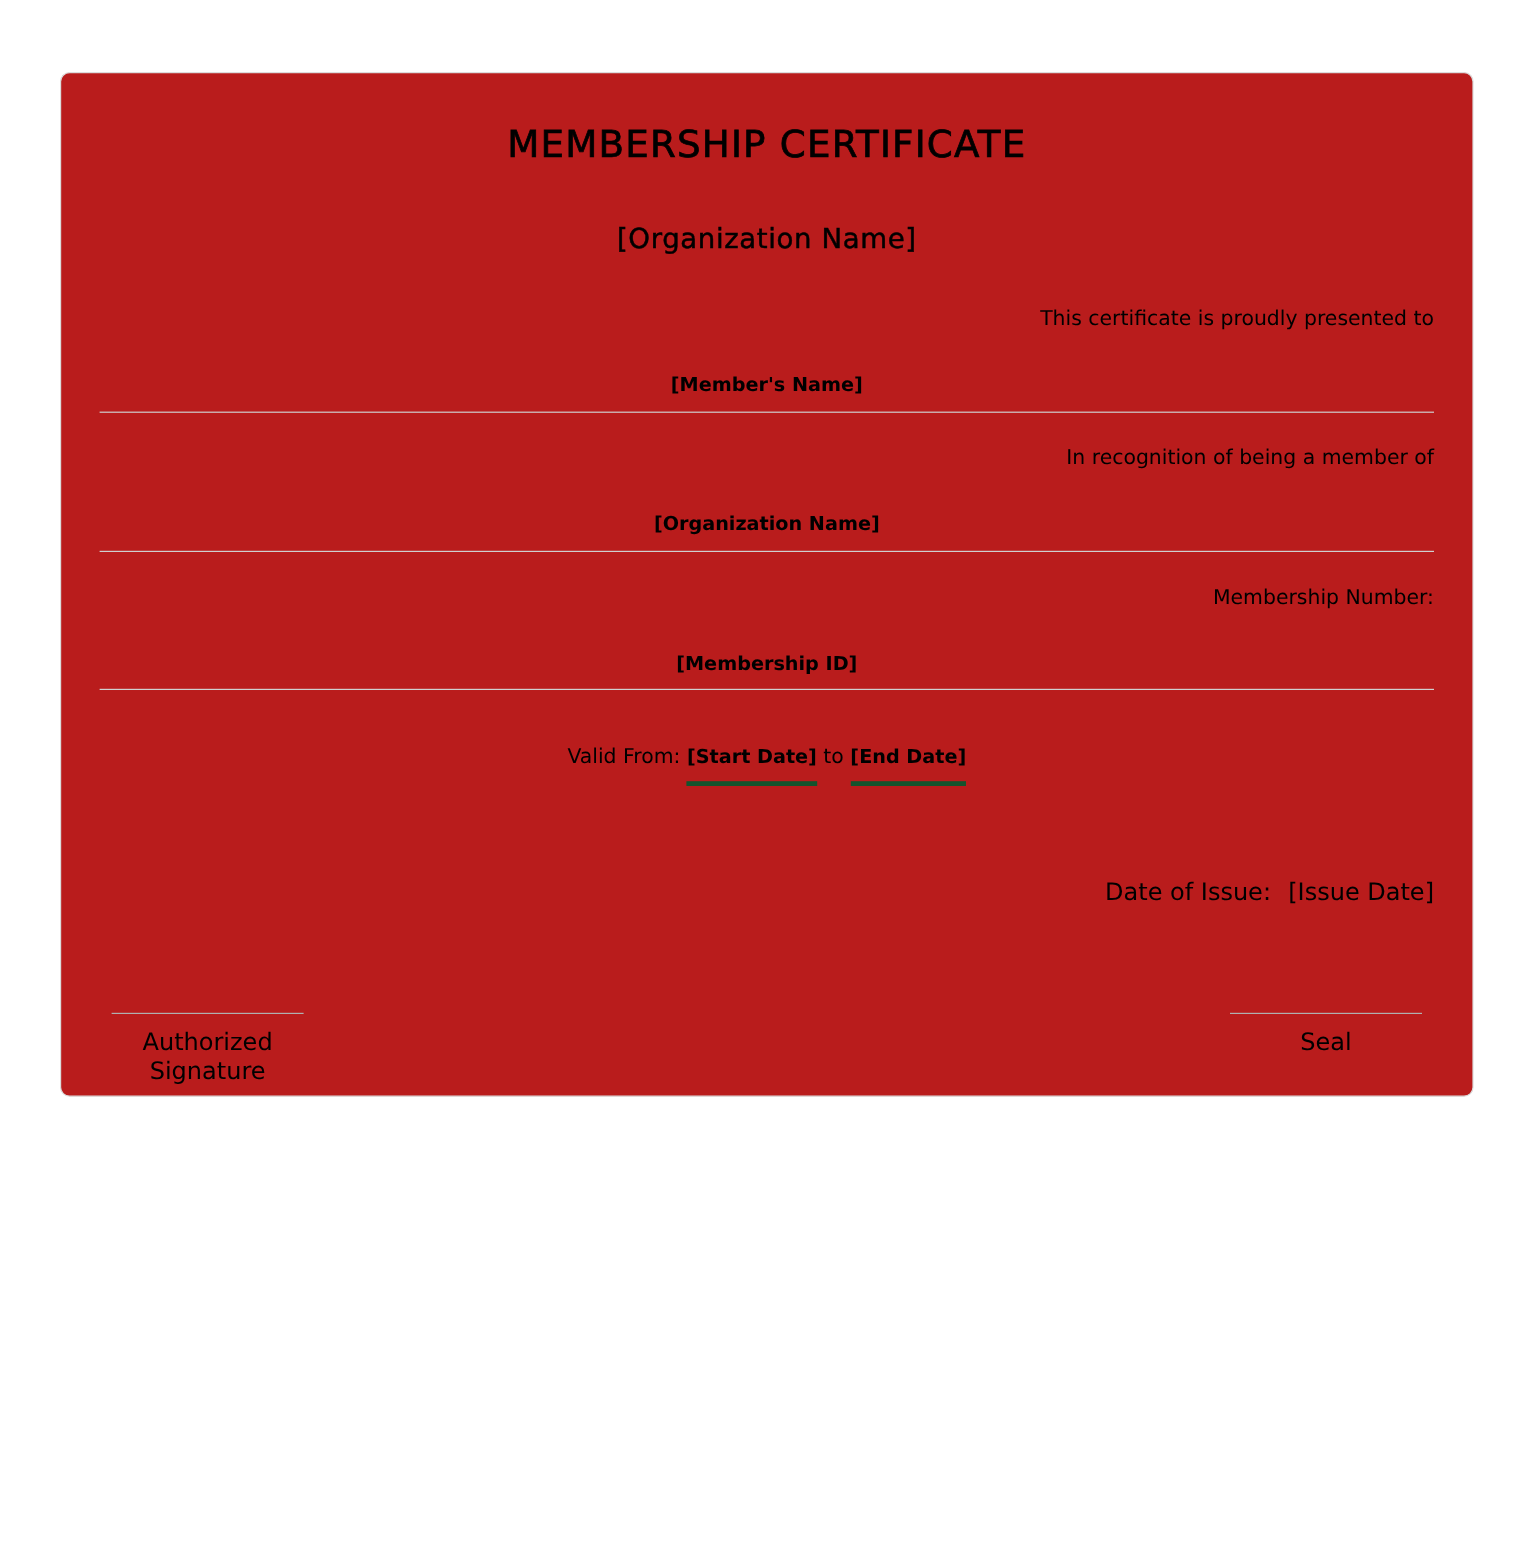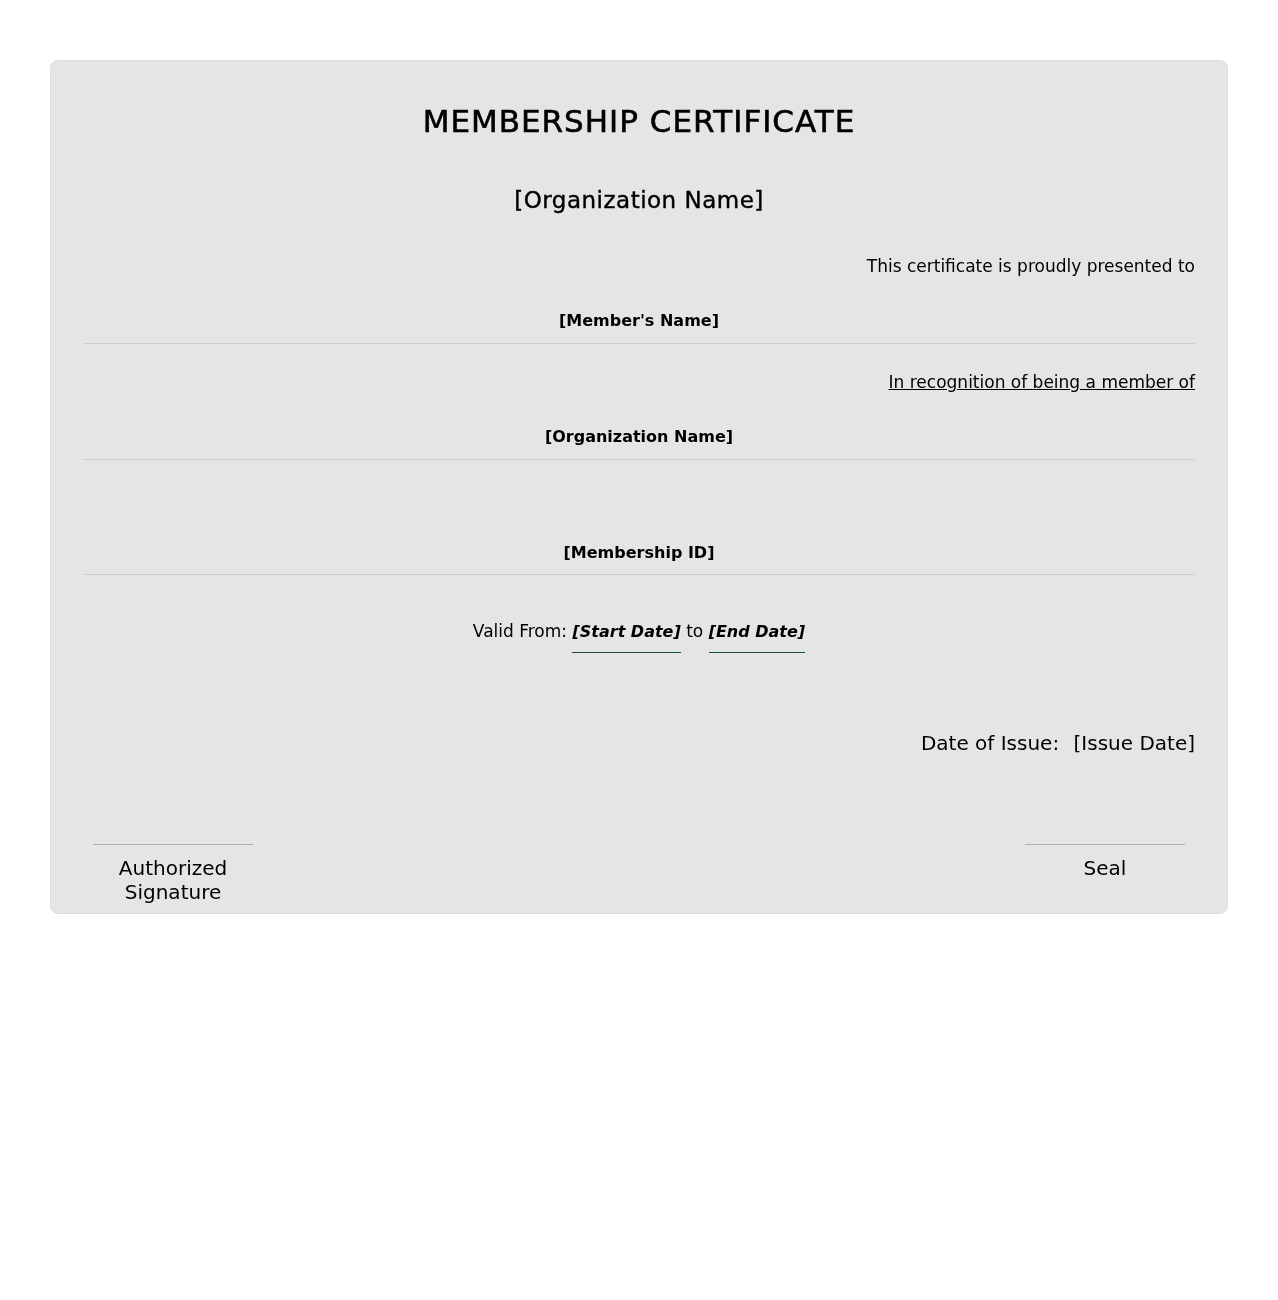--- a/index.html
+++ b/index.html
@@ -1,19 +1,19 @@
 <!DOCTYPE html>
 <html><head>
 <meta charset="utf-8">
 <style>
   html, body { margin: 0; padding: 0; background: #ffffff; }
   body { width: 1278px; height: 1300px; position: relative; font-family: "DejaVu Sans", "Liberation Sans", sans-serif; color: #000; }
   .card {
     position: absolute; left: 50px; top: 60px; width: 1178px; height: 854px;
-    box-sizing: border-box; border: 1px solid #dcdcdc; border-radius: 8px; background: #e5e5e5;
+    box-sizing: border-box; border: 1px solid #dcdcdc; border-radius: 8px; background: #b91c1c;
   }
   .inner { position: absolute; left: 32px; right: 32px; top: 0; bottom: 0; }
   .title {
     position: absolute; left: 0; right: 0; top: 42px; text-align: center;
     font-size: 31px; font-weight: normal; letter-spacing: 1px; -webkit-text-stroke: 0.6px #000;
   }
   .org-heading {
     position: absolute; left: 0; right: 0; top: 126px; text-align: center;
     font-size: 23px; letter-spacing: 0.5px; -webkit-text-stroke: 0.4px #000;
   }
@@ -22,21 +22,21 @@
   }
   .value {
     position: absolute; left: 0; right: 0; text-align: center; font-size: 16px; font-weight: bold;
   }
   .rule { position: absolute; left: 0; right: 0; height: 1px; background: #cfcfcf; }
   .valid {
     position: absolute; left: 0; right: 0; top: 560px; text-align: center; font-size: 17px;
   }
   .valid .date {
     display: inline-block; font-weight: bold; font-size: 16px;
-    border-bottom: 1px solid #14532d; padding-bottom: 11px; font-style: italic;
+    border-bottom: 4px solid #14532d; padding-bottom: 11px;
   }
   .issue {
     position: absolute; right: 0; top: 670px; font-size: 20px;
   }
   .issue .issue-label { margin-right: 8px; }
   .sig {
     position: absolute; top: 783px; width: 160px; text-align: center; font-size: 20px;
   }
   .sig .line { height: 1px; background: #b0b0b0; margin-bottom: 11px; }
 </style>
@@ -45,24 +45,25 @@
 
 <div class="card">
   <div class="inner">
     <div class="title">MEMBERSHIP CERTIFICATE</div>
     <div class="org-heading">[Organization Name]</div>
 
     <div class="label" style="top:195px;">This certificate is proudly presented to</div>
     <div class="value" style="top:250px;">[Member's Name]</div>
     <div class="rule" style="top:282px;"></div>
 
-    <div class="label" style="top:311px;text-decoration:underline;">In recognition of being a member of</div>
+    <div class="label" style="top:311px;">In recognition of being a member of</div>
     <div class="value" style="top:366px;">[Organization Name]</div>
     <div class="rule" style="top:398px;"></div>
 
+    <div class="label" style="top:427px;">Membership Number:</div>
     <div class="value" style="top:482px;">[Membership ID]</div>
     <div class="rule" style="top:513px;"></div>
 
     <div class="valid">
       <span>Valid From:</span>
       <span class="date">[Start Date]</span>
       <span>to</span>
       <span class="date">[End Date]</span>
     </div>
 

